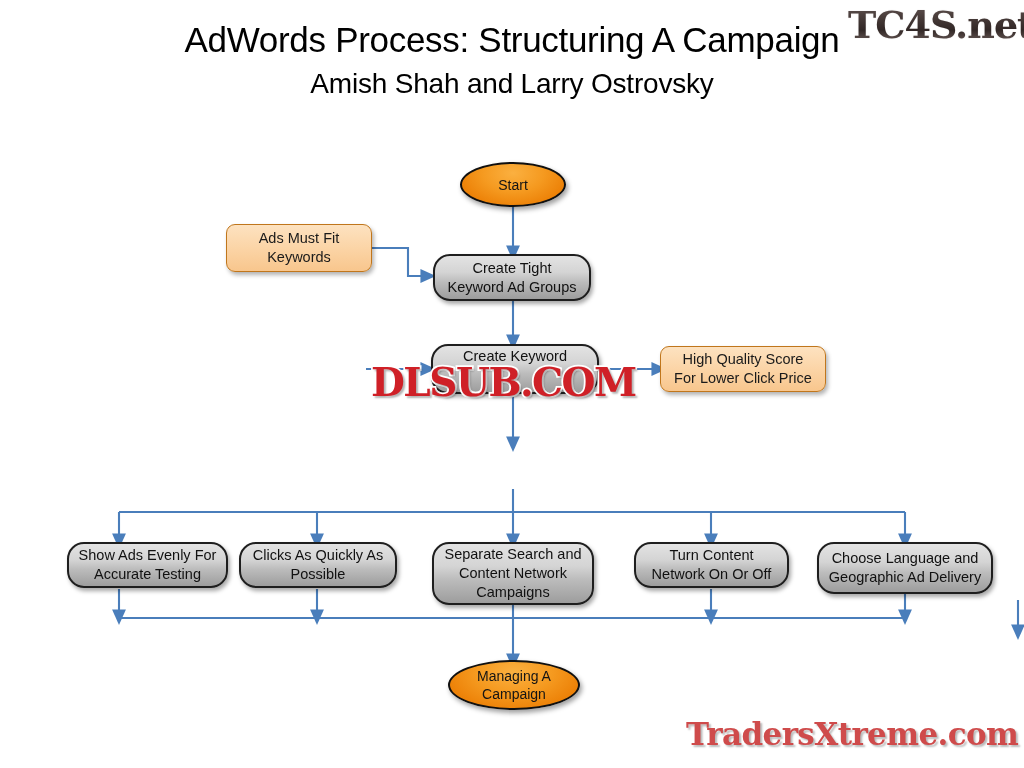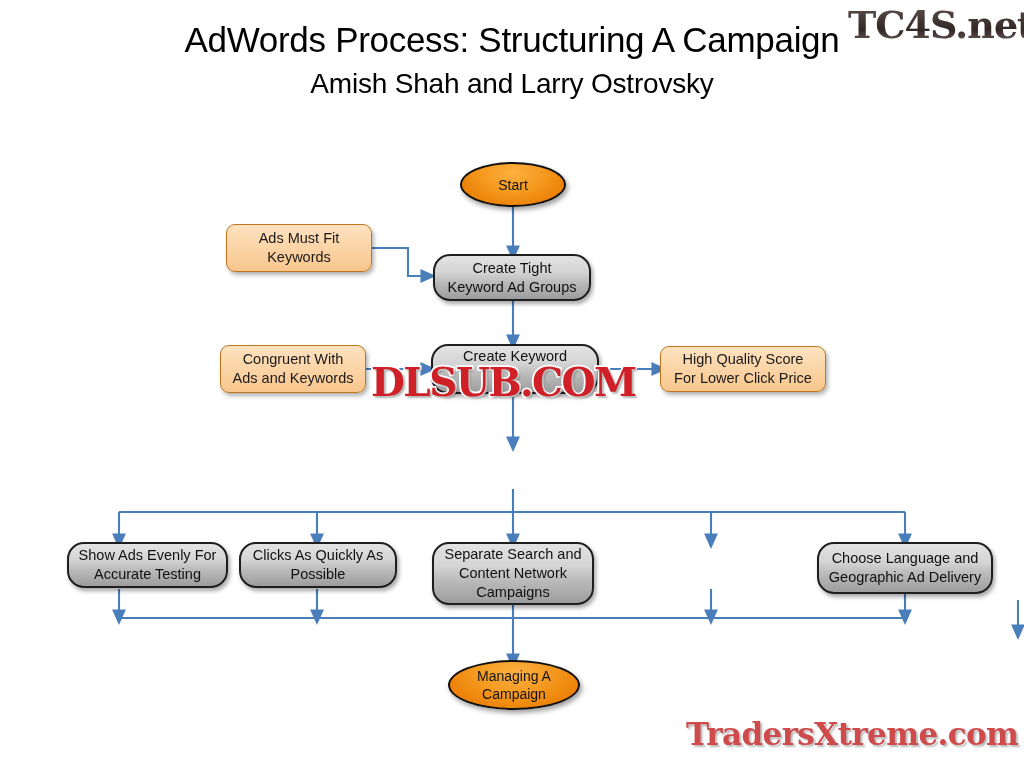--- a/index.html
+++ b/index.html
@@ -204,24 +204,20 @@
   <div class="node note" style="left:226px; top:224px; width:146px; height:48px;">
     <span class="node-label">Ads Must Fit
 Keywords</span>
   </div>
 
   <div class="node proc" style="left:433px; top:254px; width:158px; height:47px;">
     <span class="node-label">Create Tight
 Keyword Ad Groups</span>
   </div>
 
-  <div class="node note" style="left:220px; top:345px; width:146px; height:48px;">
-    <span class="node-label">Congruent With
-Ads and Keywords</span>
-  </div>
 
   <div class="node proc" style="left:431px; top:344px; width:168px; height:50px; align-items:flex-start; padding-top:1px;text-align:center;">
     <span class="node-label">Create Keyword</span>
   </div>
 
   <div class="node note" style="left:660px; top:346px; width:166px; height:46px;">
     <span class="node-label">High Quality Score
 For Lower Click Price</span>
   </div>
 
@@ -235,20 +231,24 @@
     <span class="node-label">Clicks As Quickly As
 Possible</span>
   </div>
 
   <div class="node proc" style="left:432px; top:542px; width:162px; height:63px;justify-content:flex-end;">
     <span class="node-label">Separate Search and
 Content Network
 Campaigns</span>
   </div>
 
+  <div class="node proc" style="left:634px; top:542px; width:155px; height:46px;">
+    <span class="node-label">Turn Content
+Network On Or Off</span>
+  </div>
 
   <div class="node proc" style="left:817px; top:542px; width:176px; height:52px;">
     <span class="node-label">Choose Language and
 Geographic Ad Delivery</span>
   </div>
 
   <div class="node term" style="left:448px; top:660px; width:132px; height:50px;">
     <span class="node-label">Managing A
 Campaign</span>
   </div>

